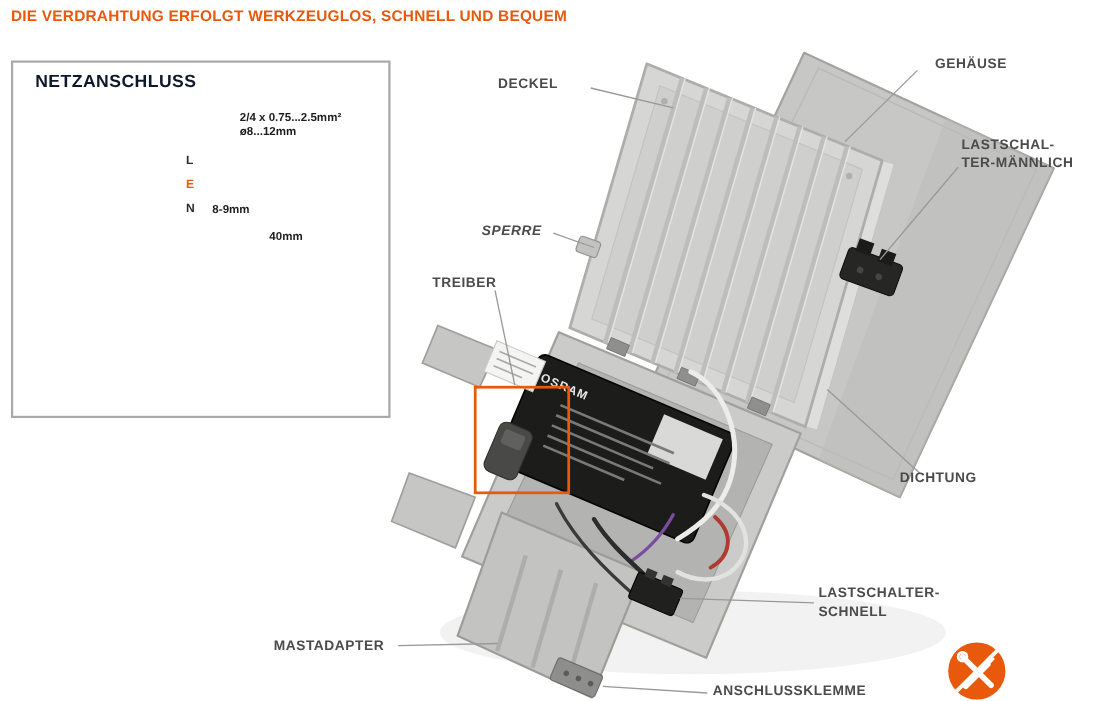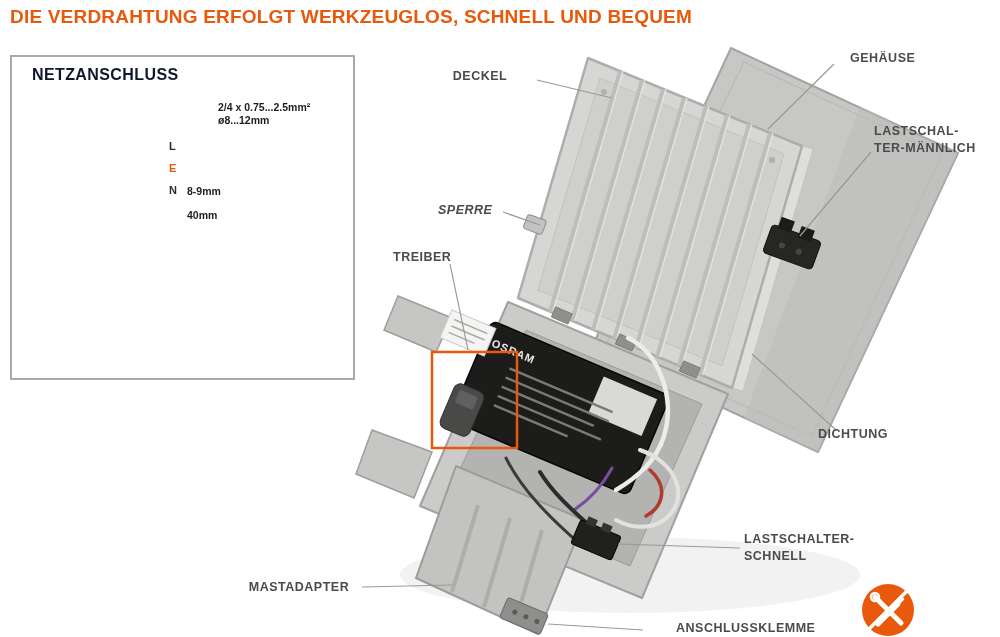--- a/index.html
+++ b/index.html
@@ -8,21 +8,21 @@
     --leader:#999999;
   }
   *{margin:0;padding:0;box-sizing:border-box;}
   html,body{background:#fff;}
   body{
     width:1000px;height:637px;position:relative;overflow:hidden;
     font-family:"Liberation Sans",sans-serif;
   }
   .title{
     position:absolute;left:10px;top:6px;
-    font-size:19px;font-weight:800;letter-spacing:.2px;
+    font-size:14px;font-weight:800;letter-spacing:.2px;
     color:var(--accent);white-space:nowrap;
   }
   .inset{
     position:absolute;left:10px;top:55px;width:345px;height:325px;
     border:2px solid #A9A9A9;background:#fff;
   }
   .inset-title{
     position:absolute;left:32px;top:66px;
     font-size:16px;font-weight:700;color:#0f172a;letter-spacing:.4px;
   }
@@ -32,20 +32,21 @@
     white-space:nowrap;
   }
   .term{
     position:absolute;left:169px;width:14px;
     font-size:11px;font-weight:700;color:#2B2B2B;text-align:left;
   }
   .term.accent{color:var(--accent);}
   .t-l{top:140px;}.t-e{top:162px;}.t-n{top:184px;}
   .dim{
     position:absolute;font-size:10.5px;font-weight:700;color:#1D1D1D;
+    text-align:center;
   }
   .dim-strip{left:187px;top:185px;width:46px;}
   .dim-total{left:187px;top:209px;width:146px;}
   .callout{
     position:absolute;font-size:12.5px;font-weight:700;color:var(--label);
     letter-spacing:.5px;line-height:17px;white-space:nowrap;
   }
   .callout.right{text-align:center;}
   svg.art{position:absolute;left:0;top:0;}
   svg text{font-family:"Liberation Sans",sans-serif;}
@@ -309,13 +310,13 @@
   <div>TER-MÄNNLICH</div>
 </div>
 <div class="callout" style="left:438px;top:202px;font-style:italic;">SPERRE</div>
 <div class="callout" style="left:393px;top:249px;">TREIBER</div>
 <div class="callout" style="left:818px;top:426px;">DICHTUNG</div>
 <div class="callout" style="left:744px;top:531px;">
   <div>LASTSCHALTER-</div>
   <div>SCHNELL</div>
 </div>
 <div class="callout right" style="left:240px;top:579px;width:118px;">MASTADAPTER</div>
-<div class="callout" style="left:676px;top:620px;">ANSCHLUSSKLEMME</div>
+<div class="callout" style="left:648px;top:620px;">ANSCHLUSSKLEMME</div>
 
 </body></html>

